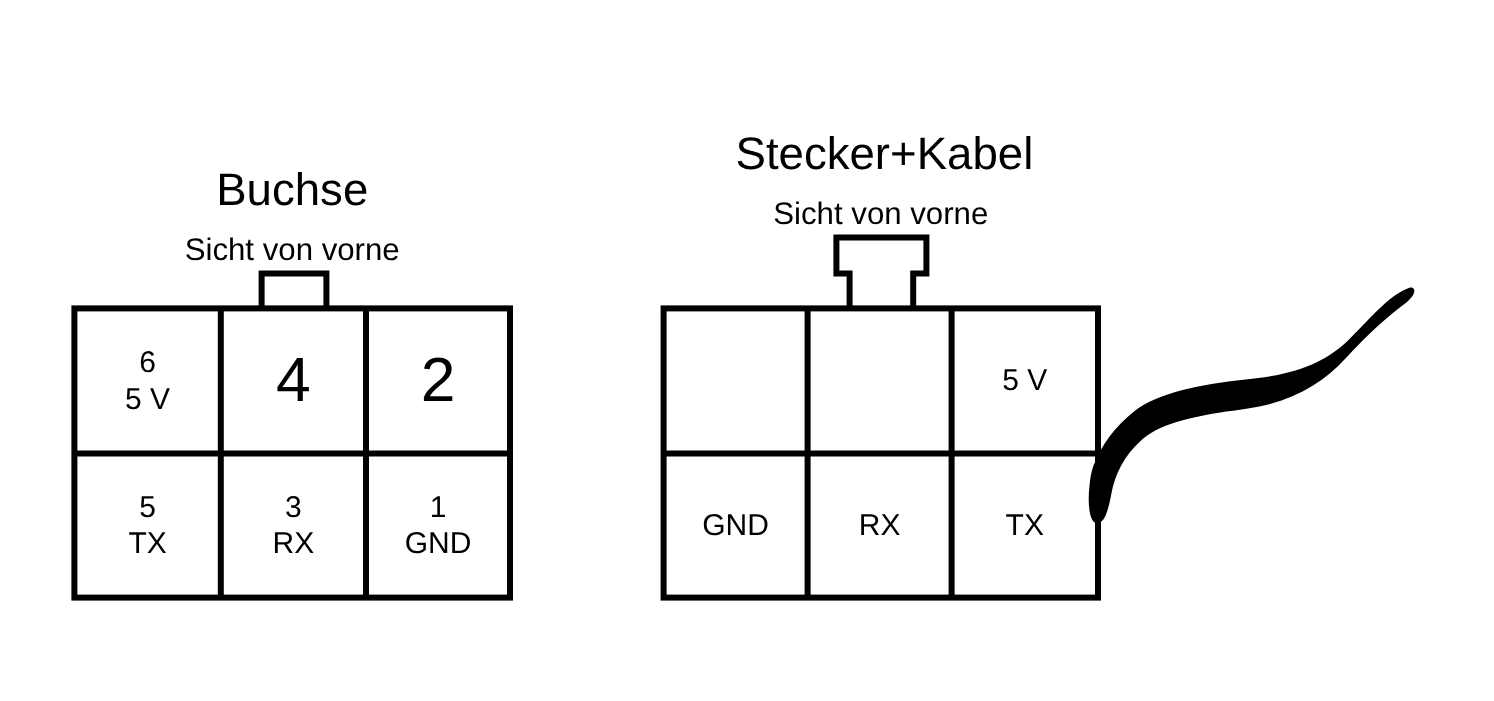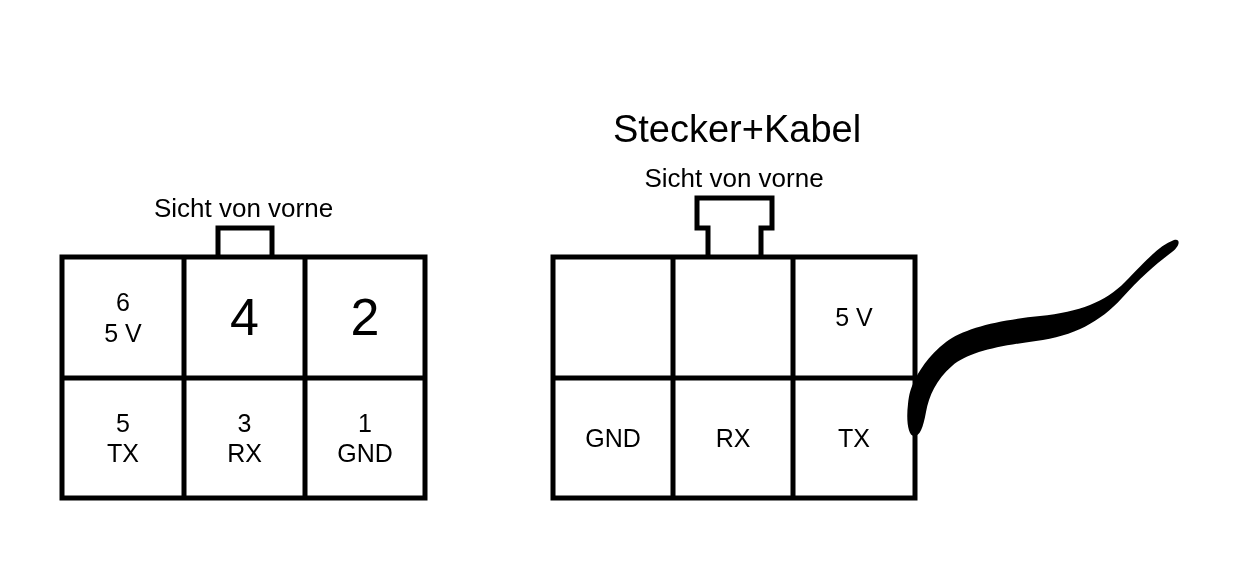--- a/index.html
+++ b/index.html
@@ -93,20 +93,21 @@
                C 1156 264, 1140 278, 1122 298
                C 1100 322, 1074 336, 1036 341
                C 998 346, 968 352, 952 366
                C 936 380, 929 396, 926 412
                C 923 428, 920 436, 914 436
                C 908 436, 906 420, 908 404
                C 909 394, 911 388, 913 384 Z" fill="#000000" stroke="none"></path>
     </g>
   </svg>
 
+  <div class="txt title-main" style="left:62px; top:140px; width:363px;">Buchse</div>
   <div class="txt title-sub" style="left:62px; top:195px; width:363px;">Sicht von vorne</div>
 
   <div class="cell-label" style="left:62px; top:257px; width:122px; height:121px;">
     <span class="pin-small">6</span>
     <span class="pin-name">5 V</span>
   </div>
 
   <div class="cell-label" style="left:184px; top:257px; width:121px; height:121px;">
     <span class="pin-big">4</span>
   </div>

